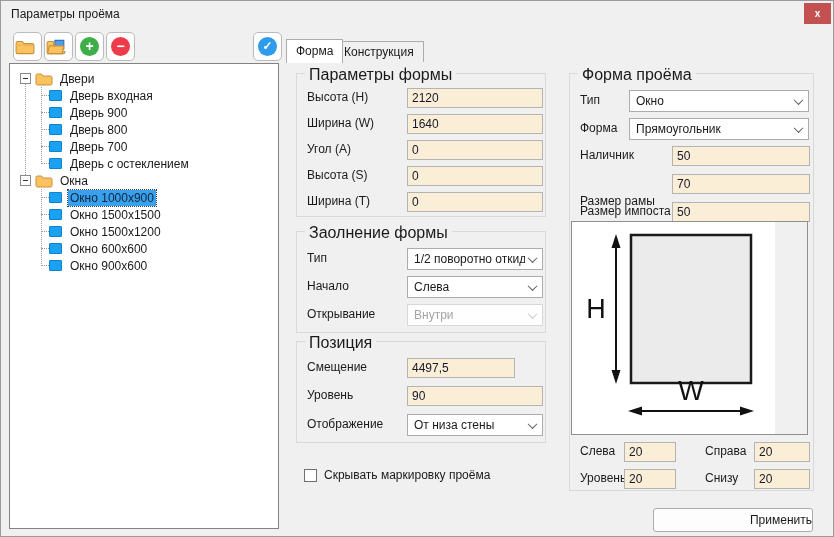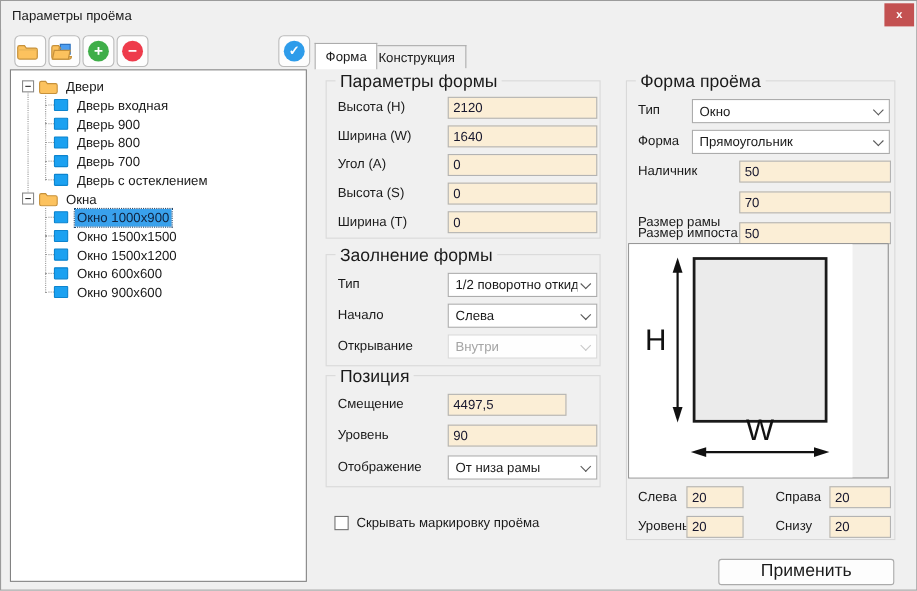--- a/index.html
+++ b/index.html
@@ -99,21 +99,21 @@
   
   .picture-box {
     position:absolute; left:1px; top:147px; width:237px; height:214px;
     border:1px solid #8F8F8F; background:#F0F0F0;
   }
   .picture-white { position:absolute; left:0; top:0; width:203px; height:212px; background:#FFFFFF; }
   
   .apply-btn {
     position:absolute; left:652px; top:507px; width:160px; height:24px;
     background:#FDFDFD; border:1px solid #ABABAB; border-radius:3px;
-    font-family:"Liberation Sans",sans-serif; font-size:16px; color:#1A1A1A; cursor:pointer;
+    font-family:"Liberation Sans",sans-serif; font-size:12px; color:#1A1A1A; cursor:pointer;text-align:right;
   }
 </style>
 </head>
 <body>
 
 <div class="window">
 
   <div class="titlebar">
     <span class="title-text">Параметры проёма</span>
     <div class="close-btn">
@@ -251,21 +251,21 @@
   </div>
 
   <div class="group" style="left:295px; top:340px; width:250px; height:102px;">
     <span class="group-title">Позиция</span>
     <span class="f-label" style="top:18px;">Смещение</span>
     <input class="f-input" style="left: 110px; top: 16px; width: 108px;" value="4497,5">
     <span class="f-label" style="top:46px;">Уровень</span>
     <input class="f-input" style="left: 110px; top: 44px; width: 136px;" value="90">
     <span class="f-label" style="top:75px;">Отображение</span>
     <div class="combo" style="left:110px; top:72px; width:136px;">
-      <span class="combo-value">От низа рамы</span>
+      <span class="combo-value">От низа стены</span>
       <span class="chevron"></span>
     </div>
   </div>
 
   <div class="checkbox-row">
     <span class="checkbox-box"></span>
     <span>Скрывать маркировку проёма</span>
   </div>
 
   <div class="group" style="left:568px; top:72px; width:245px; height:418px;">

